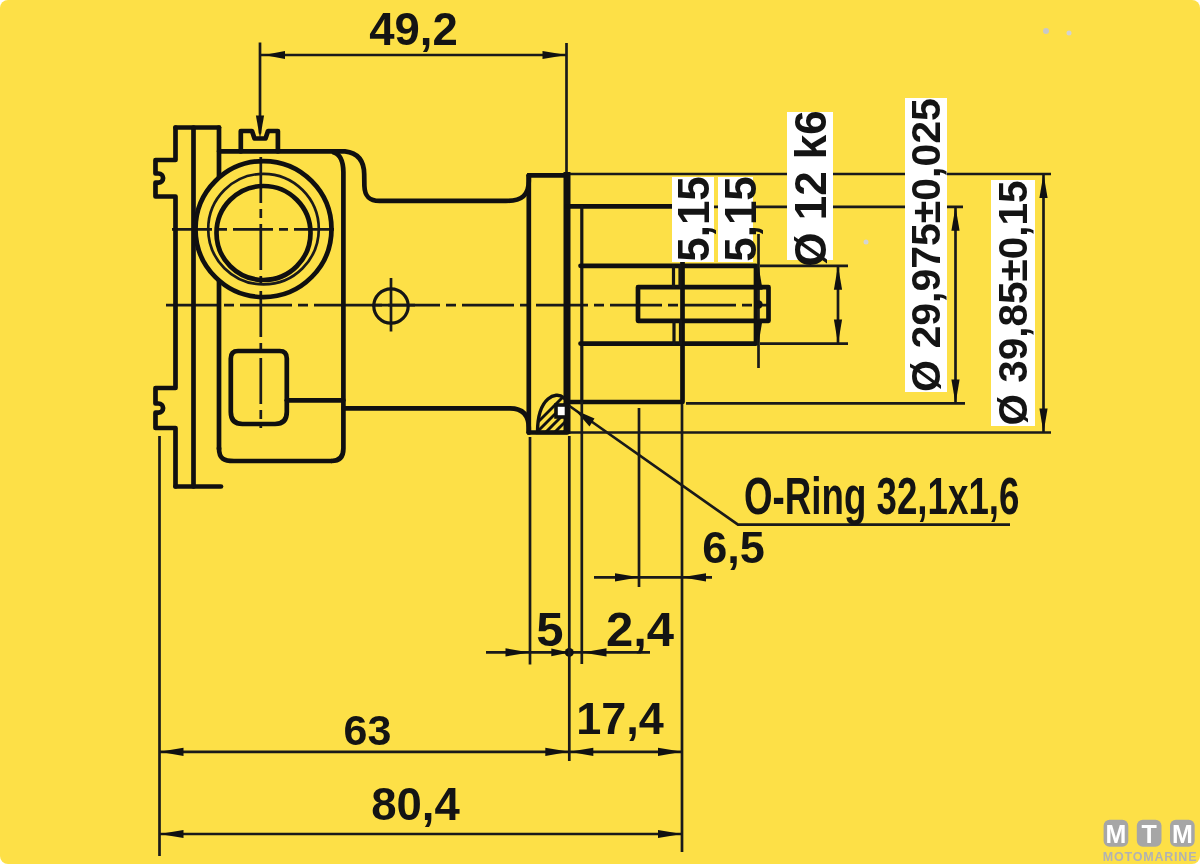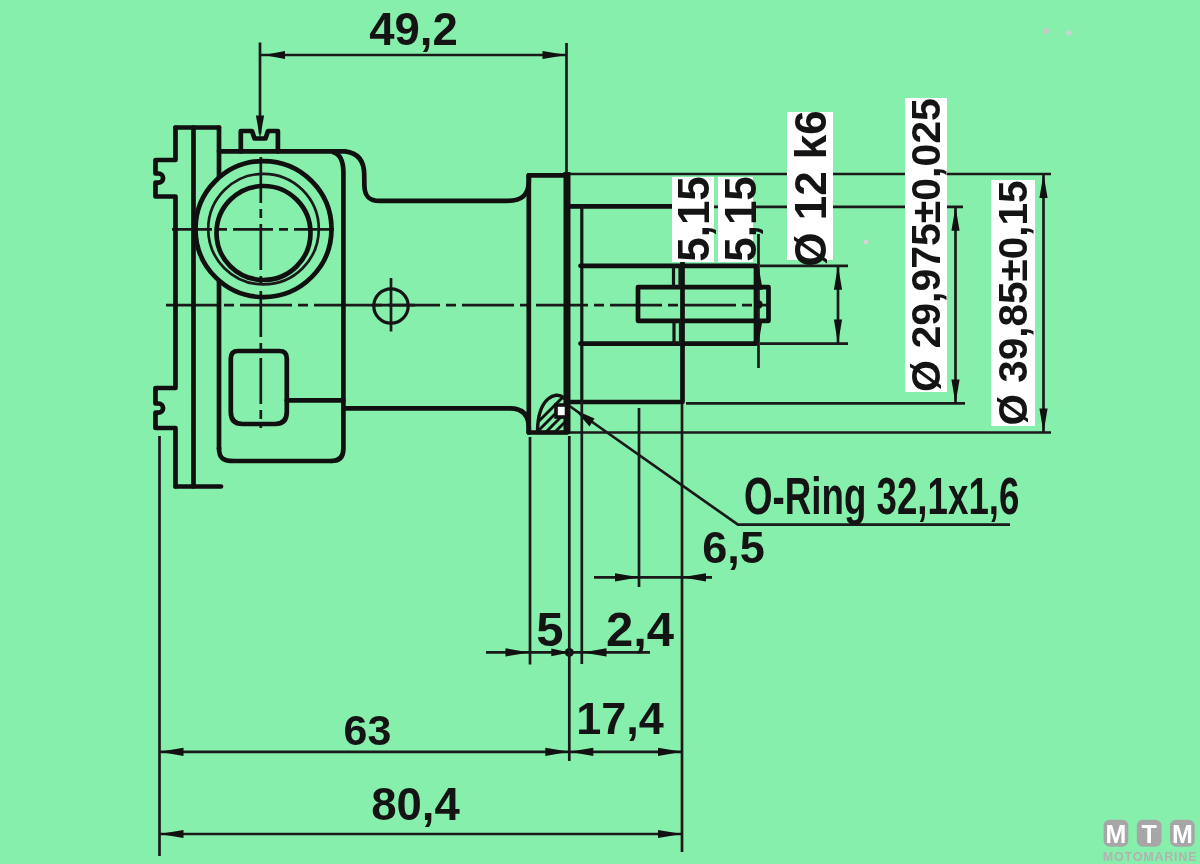--- a/index.html
+++ b/index.html
@@ -1,16 +1,16 @@
 <!DOCTYPE html>
 <html><head>
 <meta charset="utf-8">
 <style>
 html,body{margin:0;padding:0;background:#ffffff;}
-#wrap{position:relative;width:1200px;height:864px;background:#86efac;overflow:hidden;}
+#wrap{position:relative;width:1200px;height:864px;background:#fde047;overflow:hidden;border-radius:8px;}
 svg{position:absolute;left:0;top:0;}
 text{font-family:"Liberation Sans",sans-serif;font-weight:bold;fill:#141414;}
 .o{stroke:#101010;stroke-width:4.7;fill:none;stroke-linecap:round;stroke-linejoin:round;}
 .o2{stroke:#151515;stroke-width:3.2;fill:none;stroke-linecap:round;}
 .t{stroke:#1a1a1a;stroke-width:2.7;fill:none;stroke-linecap:butt;}
 .ar{fill:#111;stroke:none;}
 </style>
 </head>
 <body>
 <div id="wrap">

